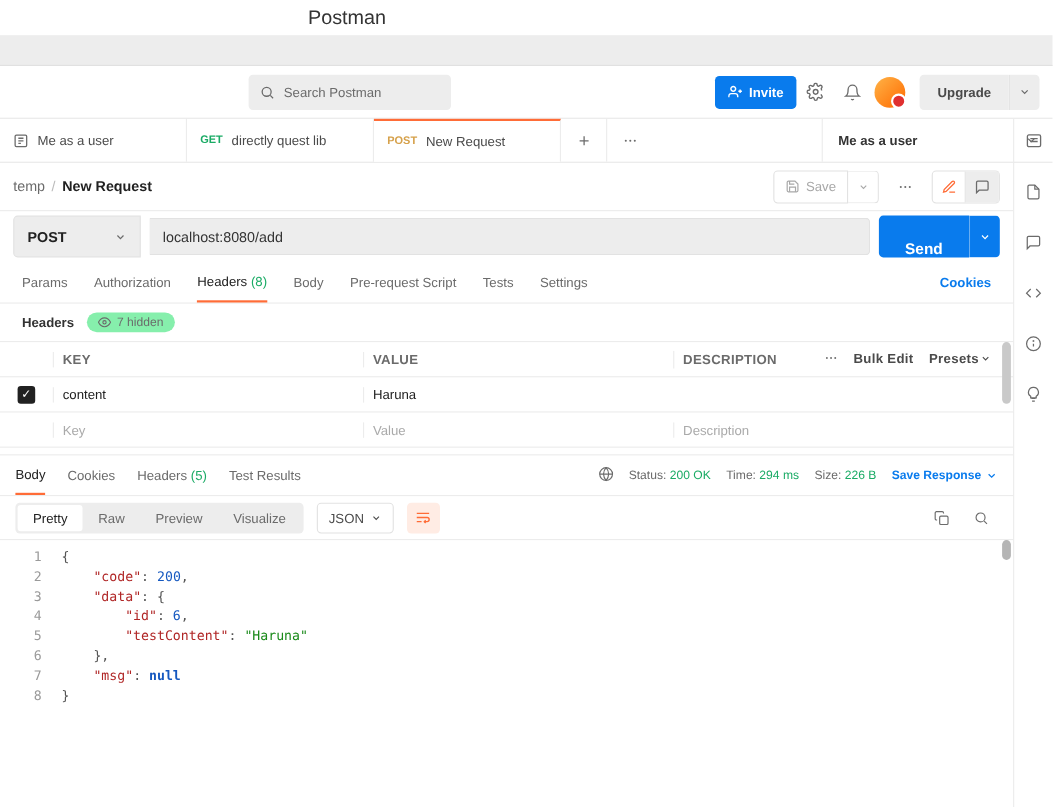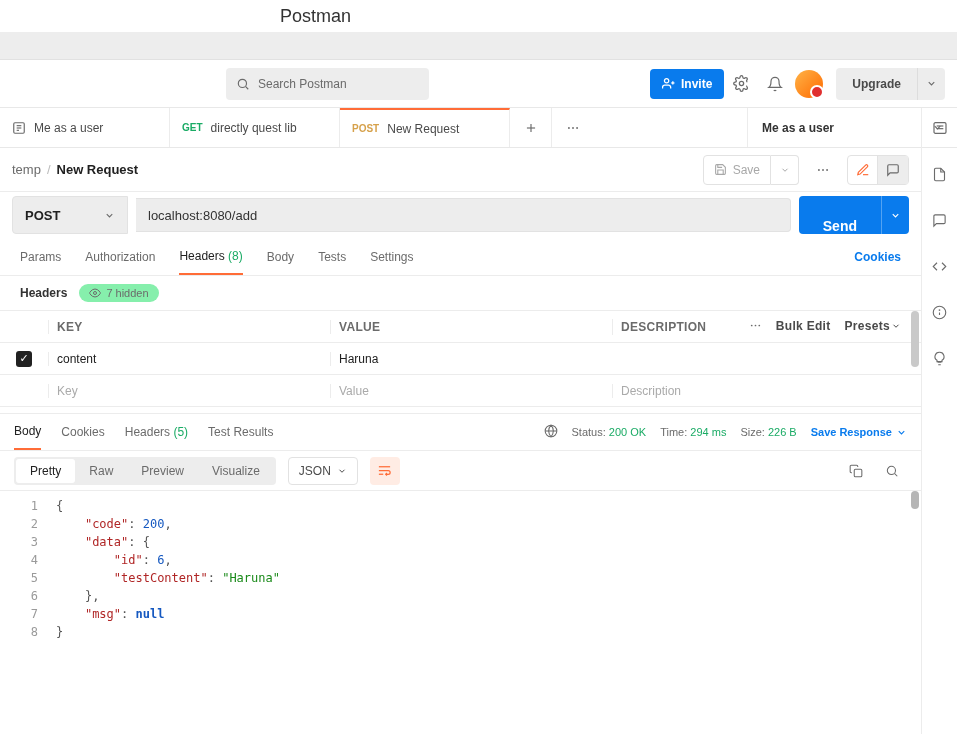--- a/index.html
+++ b/index.html
@@ -1,20 +1,20 @@
 <!DOCTYPE html>
 <html><head>
 <meta charset="utf-8">
 <style>
   * { box-sizing: border-box; margin: 0; padding: 0; }
   body { font-family: -apple-system, "Segoe UI", Arial, sans-serif; font-size: 12px; color: #212121; background: #fff; width: 957px; height: 734px; overflow: hidden; }
   .titlebar { height: 32px; background: #fff; display: flex; align-items: center; padding-left: 280px; font-size: 18px; color: #333; }
   .greybar { height: 28px; background: #ededed; border-bottom: 1px solid #e1e1e1; }
   .topbar { height: 48px; display: flex; align-items: center; padding: 0 12px; border-bottom: 1px solid #e8e8e8; }
-  .search-wrap { margin-left: 214px; width: 203px; height: 32px; background: #ededed; border-radius: 4px; display: flex; align-items: center; padding: 0 10px; color: #6b6b6b; gap: 8px; }
+  .search-wrap { margin-left: 214px; width: 184px; height: 32px; background: #ededed; border-radius: 4px; display: flex; align-items: center; padding: 0 10px; color: #6b6b6b; gap: 8px; }
   .search-wrap svg { flex-shrink: 0; }
   .spacer { flex: 1; }
   .btn-invite { background: #097BED; color: #fff; height: 30px; padding: 0 12px; border-radius: 4px; display: flex; align-items: center; gap: 6px; font-size: 12px; font-weight: 600; cursor: pointer; }
   .top-icon { width: 34px; height: 34px; display: flex; align-items: center; justify-content: center; color: #6b6b6b; cursor: pointer; }
   .avatar { width: 28px; height: 28px; border-radius: 50%; background: linear-gradient(135deg,#ffb347,#ff6a00); position: relative; cursor: pointer; }
   .avatar::after { content:""; position:absolute; right:-1px; bottom:-1px; width:10px; height:10px; background:#e02f2f; border-radius:50%; border:2px solid #fff; }
   .upgrade-grp { display:flex; margin-left:10px; }
   .btn-upgrade { background:#ededed; color:#4a4a4a; height:32px; padding:0 16px; border-radius:4px 0 0 4px; display:flex; align-items:center; font-size:12px; font-weight:600; cursor:pointer; }
   .btn-upgrade-dd { background:#ededed; width:28px; height:32px; border-left:1px solid #ddd; border-radius:0 4px 4px 0; display:flex; align-items:center; justify-content:center; cursor:pointer; color:#6b6b6b; }
   .tabsrow { display:flex; height:40px; border-bottom:1px solid #e8e8e8; }
@@ -286,20 +286,21 @@
           </svg>
         </div>
     </div>
   </div>
 
   <div class="req-tabs">
     <div class="rt">Params</div>
     <div class="rt">Authorization</div>
     <div class="rt active"><span>Headers</span> <span class="cnt">(8)</span></div>
     <div class="rt">Body</div>
+    <div class="rt">Pre-request Script</div>
     <div class="rt">Tests</div>
     <div class="rt">Settings</div>
     <div class="cookies-link">Cookies</div>
   </div>
 
   <div class="headers-sub">
     <b>Headers</b>
     <div class="hidden-pill">
       <svg width="12" height="12" viewBox="0 0 24 24" fill="none" stroke="currentColor" stroke-width="2">
           <path d="M1 12s4-8 11-8 11 8 11 8-4 8-11 8S1 12 1 12z"></path>

